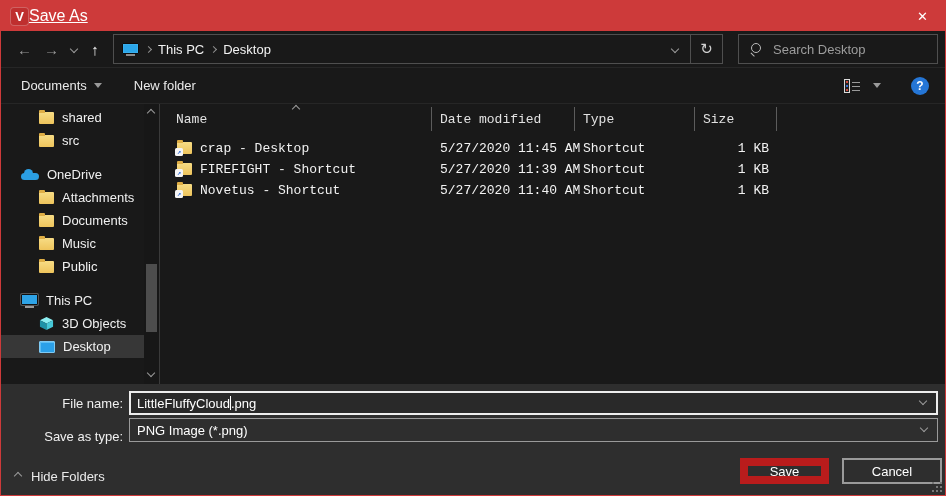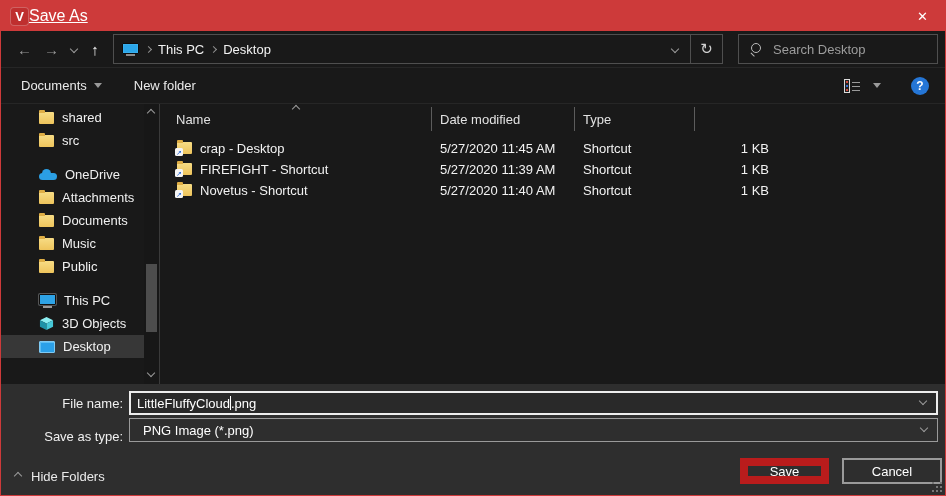--- a/index.html
+++ b/index.html
@@ -44,21 +44,21 @@
   .tbtn{ display:flex; align-items:center; gap:7px; color:#e9e9e9; font-size:13px; }
   .caret-dn{ width:0; height:0; border-left:4px solid transparent; border-right:4px solid transparent; border-top:5px solid #9a9a9a; }
   .tb-newfolder{ margin-left:32px; }
   .tb-right{ margin-left:auto; display:flex; align-items:center; gap:12px; }
   .help-circle{ width:18px; height:18px; border-radius:50%; background:#2576d6; color:#fff; font-weight:bold; font-size:12px;
                 display:flex; align-items:center; justify-content:center; margin-left:18px; }
   
   .main{ position:relative; height:280px; }
   .sidebar{ position:absolute; left:0; top:0; width:143px; height:100%; padding-top:2px; }
   .sb-item{ height:23px; display:flex; align-items:center; gap:8px; }
-  .sb-item.lvl1{ padding-left:38px; }
+  .sb-item.lvl1{ padding-left:20px; }
   .sb-item.lvl2{ padding-left:38px; }
   .sb-item.gap{ margin-top:11px; }
   .sb-item.selected{ background:#373737; }
   .sb-label{ color:#f0f0f0; font-size:13px; white-space:nowrap; }
   
   .icon-folder{ position:relative; width:15px; height:12px; background:linear-gradient(#f7dc85,#eec45c); border-radius:1px; flex:0 0 auto; }
   .icon-folder::before{ content:""; position:absolute; left:0; top:-2px; width:6px; height:3px; background:#dfae45; border-radius:1px 1px 0 0; }
   
   .icon-cloud{ position:relative; width:18px; height:12px; flex:0 0 auto; }
   .icon-cloud::before{ content:""; position:absolute; left:3px; top:0; width:9px; height:9px; background:#2b9fe4; border-radius:50%; }
@@ -71,21 +71,21 @@
   .icon-desktop{ position:relative; width:16px; height:12px; background:#2ba0e8; border:1px solid #7fc9f2; border-radius:1px; box-shadow:inset 1px 1px 0 #5cbdf2; flex:0 0 auto; }
   
   .icon-cube{ width:15px; height:15px; flex:0 0 auto; }
   
   .sb-scroll{ position:absolute; left:143px; top:0; width:15px; height:100%; background:#171717; }
   .sb-scroll .thumb{ position:absolute; left:2px; width:11px; top:160px; height:68px; background:#4d4d4d; }
   .sb-scroll .sc-up{ position:absolute; left:4px; top:6px; }
   .sb-scroll .sc-dn{ position:absolute; left:4px; bottom:8px; }
   .v-divider{ position:absolute; left:158px; top:0; width:1px; height:100%; background:#3a3a3a; }
   
-  .filearea{ position:absolute; left:159px; top:0; right:12px; height:100%; }
+  .filearea{ position:absolute; left:159px; top:0; right:12px; height:100%;font-family:Liberation Mono, monospace; }
   .sort-caret{ position:absolute; left:133px; top:2px; }
   .lheader{ display:grid; grid-template-columns:272px 143px 120px 82px 1fr; height:28px; align-items:center; margin-top:1px; }
   .hcell{ color:#e2e2e2; font-size:13px; padding-left:8px; border-right:1px solid #5c5c5c; height:24px; display:flex; align-items:center; }
   .hcell:first-child{ padding-left:16px; }
   .hcell.no-border{ border-right:none; }
   .lrow{ display:grid; grid-template-columns:272px 143px 120px 82px 1fr; height:21px; align-items:center; }
   .rows{ margin-top:5px; }
   .cell{ font-size:13px; color:#f2f2f2; padding-left:8px; white-space:nowrap; }
   .cell-name{ display:flex; align-items:center; gap:8px; padding-left:16px; }
   .cell-size{ text-align:right; padding-right:8px; }
@@ -97,21 +97,21 @@
   
   .bottom{ position:absolute; left:0; right:0; bottom:0; top:383px; background:#2e2e2e; }
   .fld-label{ position:absolute; left:0; width:122px; text-align:right; color:#f0f0f0; font-size:13px; }
   .lbl-name{ top:12px; }
   .lbl-type{ top:45px; }
   .filename-box{ position:absolute; left:128px; right:7px; top:7px; height:24px; background:#292929; border:2px solid #ededed;
                  display:flex; align-items:center; padding-left:6px; }
   .filename-box .txt{ font-size:13px; color:#fff; }
   .caret-line{ display:inline-block; width:1px; height:14px; background:#fff; vertical-align:-2px; }
   .combo-box{ position:absolute; left:128px; right:7px; top:34px; height:24px; background:#2e2e2e; border:1px solid #9a9a9a;
-              display:flex; align-items:center; padding-left:13px; }
+              display:flex; align-items:center; padding-left:7px; }
   .combo-box .txt{ font-size:13px; color:#fff; }
   .box-chev{ position:absolute; right:10px; top:50%; margin-top:-5px; }
   .hide-folders{ position:absolute; left:14px; top:82px; height:20px; display:flex; align-items:center; gap:10px; color:#eaeaea; font-size:13px; }
   .btn{ position:absolute; top:74px; height:26px; background:#2e2e2e; color:#fff; font-size:13px; display:flex; align-items:center; justify-content:center; }
   .btn-save{ left:739px; width:89px; border:8px solid #b91c1c; }
   .btn-cancel{ left:841px; width:100px; border:2px solid #9a9a9a; }
   
   .viewicon{ position:relative; width:17px; height:14px; }
   .viewicon .strip{ position:absolute; left:0; top:0; width:6px; height:14px; border:1px solid #dcdcdc; background:#222; }
   .viewicon .sq{ position:absolute; left:2px; width:2px; height:2px; }
@@ -246,20 +246,21 @@
       <span class="chev chev-down sc-dn"></span>
     </div>
     <div class="v-divider"></div>
 
     <div class="filearea">
       <span class="chev chev-up sort-caret"></span>
       <div class="lheader">
         <div class="hcell">Name</div>
         <div class="hcell">Date modified</div>
         <div class="hcell">Type</div>
+        <div class="hcell">Size</div>
         <div class="hcell no-border"></div>
       </div>
       <div class="rows">
         <div class="lrow">
           <div class="cell cell-name">
             <span class="fileicon">
               <span class="fold"></span>
                 <span class="badge">↗</span>
             </span>
             <span>crap - Desktop</span>

